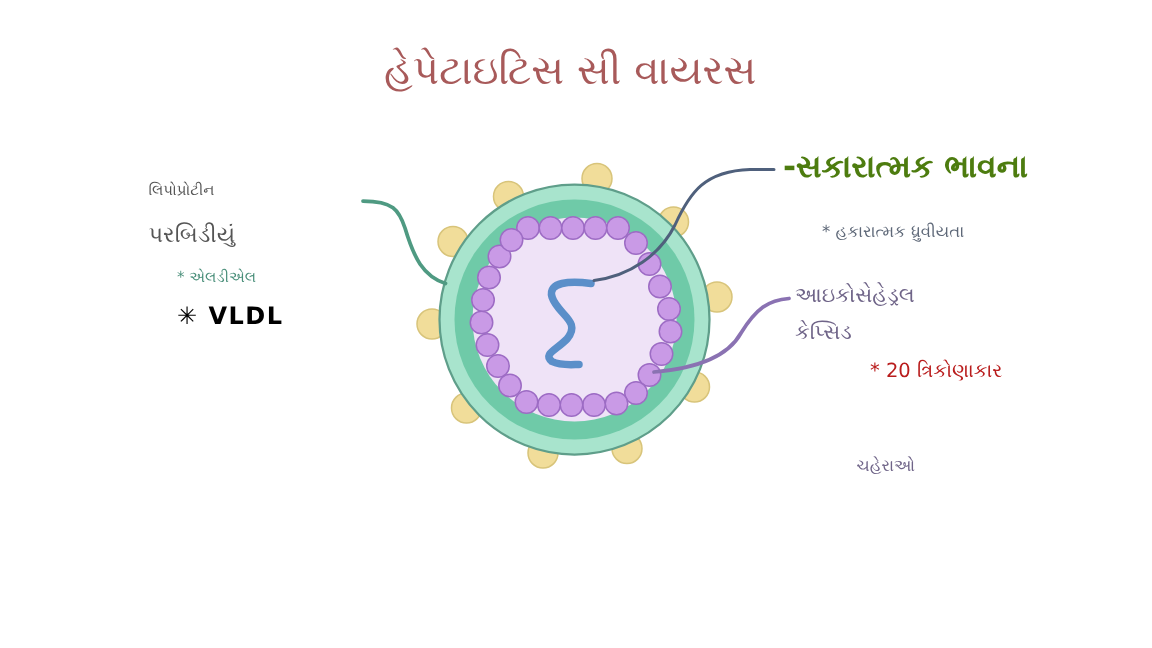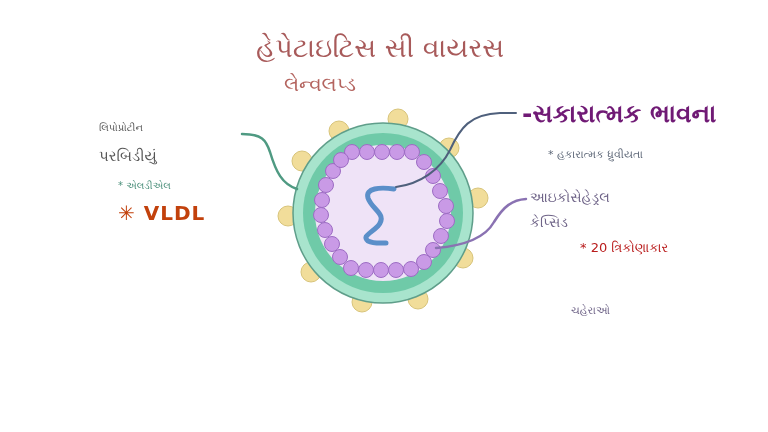--- a/index.html
+++ b/index.html
@@ -41,29 +41,29 @@
     font-size: 15px;
     color: #555555;
   }
   #lipo-ldl {
     left: 118px; top: 180px;
     font-size: 10px;
     color: #4a8f7a;
   }
   #lipo-vldl {
     left: 118px; top: 201px;
-    font-size: 20px;
+    font-size: 16px;
     font-weight: bold;
-    color: #c2410c;
+    color: #000000;
     letter-spacing: 1px;
   }
   #pos-title {
     left: 522px; top: 99px;
-    font-size: 25px;
-    color: #701a75;
+    font-size: 21px;
+    color: #4d7c0f;
     font-weight: bold;
   }
   #pos-note {
     left: 548px; top: 148px;
     font-size: 11px;
     color: #5e6878;
   }
   #caps-title {
     left: 530px; top: 189px;
     font-size: 14px;
@@ -146,21 +146,20 @@
     </g>
 
     <path d="M394 189 C 380 187, 365 188, 368 198 C 372 210, 388 214, 378 226 C 370 234, 362 236, 368 241 C 374 244, 382 243, 386 243" fill="none" stroke="#5b8fc9" stroke-width="5" stroke-linecap="round"></path>
 
     <path d="M242 134 C 262 134, 266 140, 270 152 C 276 172, 282 184, 297 189" fill="none" stroke="#4f9a82" stroke-width="2.5" stroke-linecap="round"></path>
     <path d="M396 187 C 420 184, 440 170, 450 150 C 460 128, 470 114, 500 113 L 516 113" fill="none" stroke="#4f607c" stroke-width="2" stroke-linecap="round"></path>
     <path d="M436 248 C 460 246, 484 240, 494 222 C 504 206, 512 200, 526 199" fill="none" stroke="#8a72b2" stroke-width="2.5" stroke-linecap="round"></path>
   </svg>
 
   <div class="lbl" id="title">હેપેટાઇટિસ સી વાયરસ</div>
-  <div class="lbl" id="subtitle">લેન્વલપ્ડ</div>
 
   <div class="lbl" id="lipo-title">લિપોપ્રોટીન</div>
   <div class="lbl" id="lipo-title2">પરબિડીયું</div>
   <div class="lbl" id="lipo-ldl">* એલડીએલ</div>
   <div class="lbl" id="lipo-vldl">✳ VLDL</div>
 
   <div class="lbl" id="pos-title">-સકારાત્મક ભાવના</div>
   <div class="lbl" id="pos-note">* હકારાત્મક ધ્રુવીયતા</div>
 
   <div class="lbl" id="caps-title">આઇકોસેહેડ્રલ</div>

